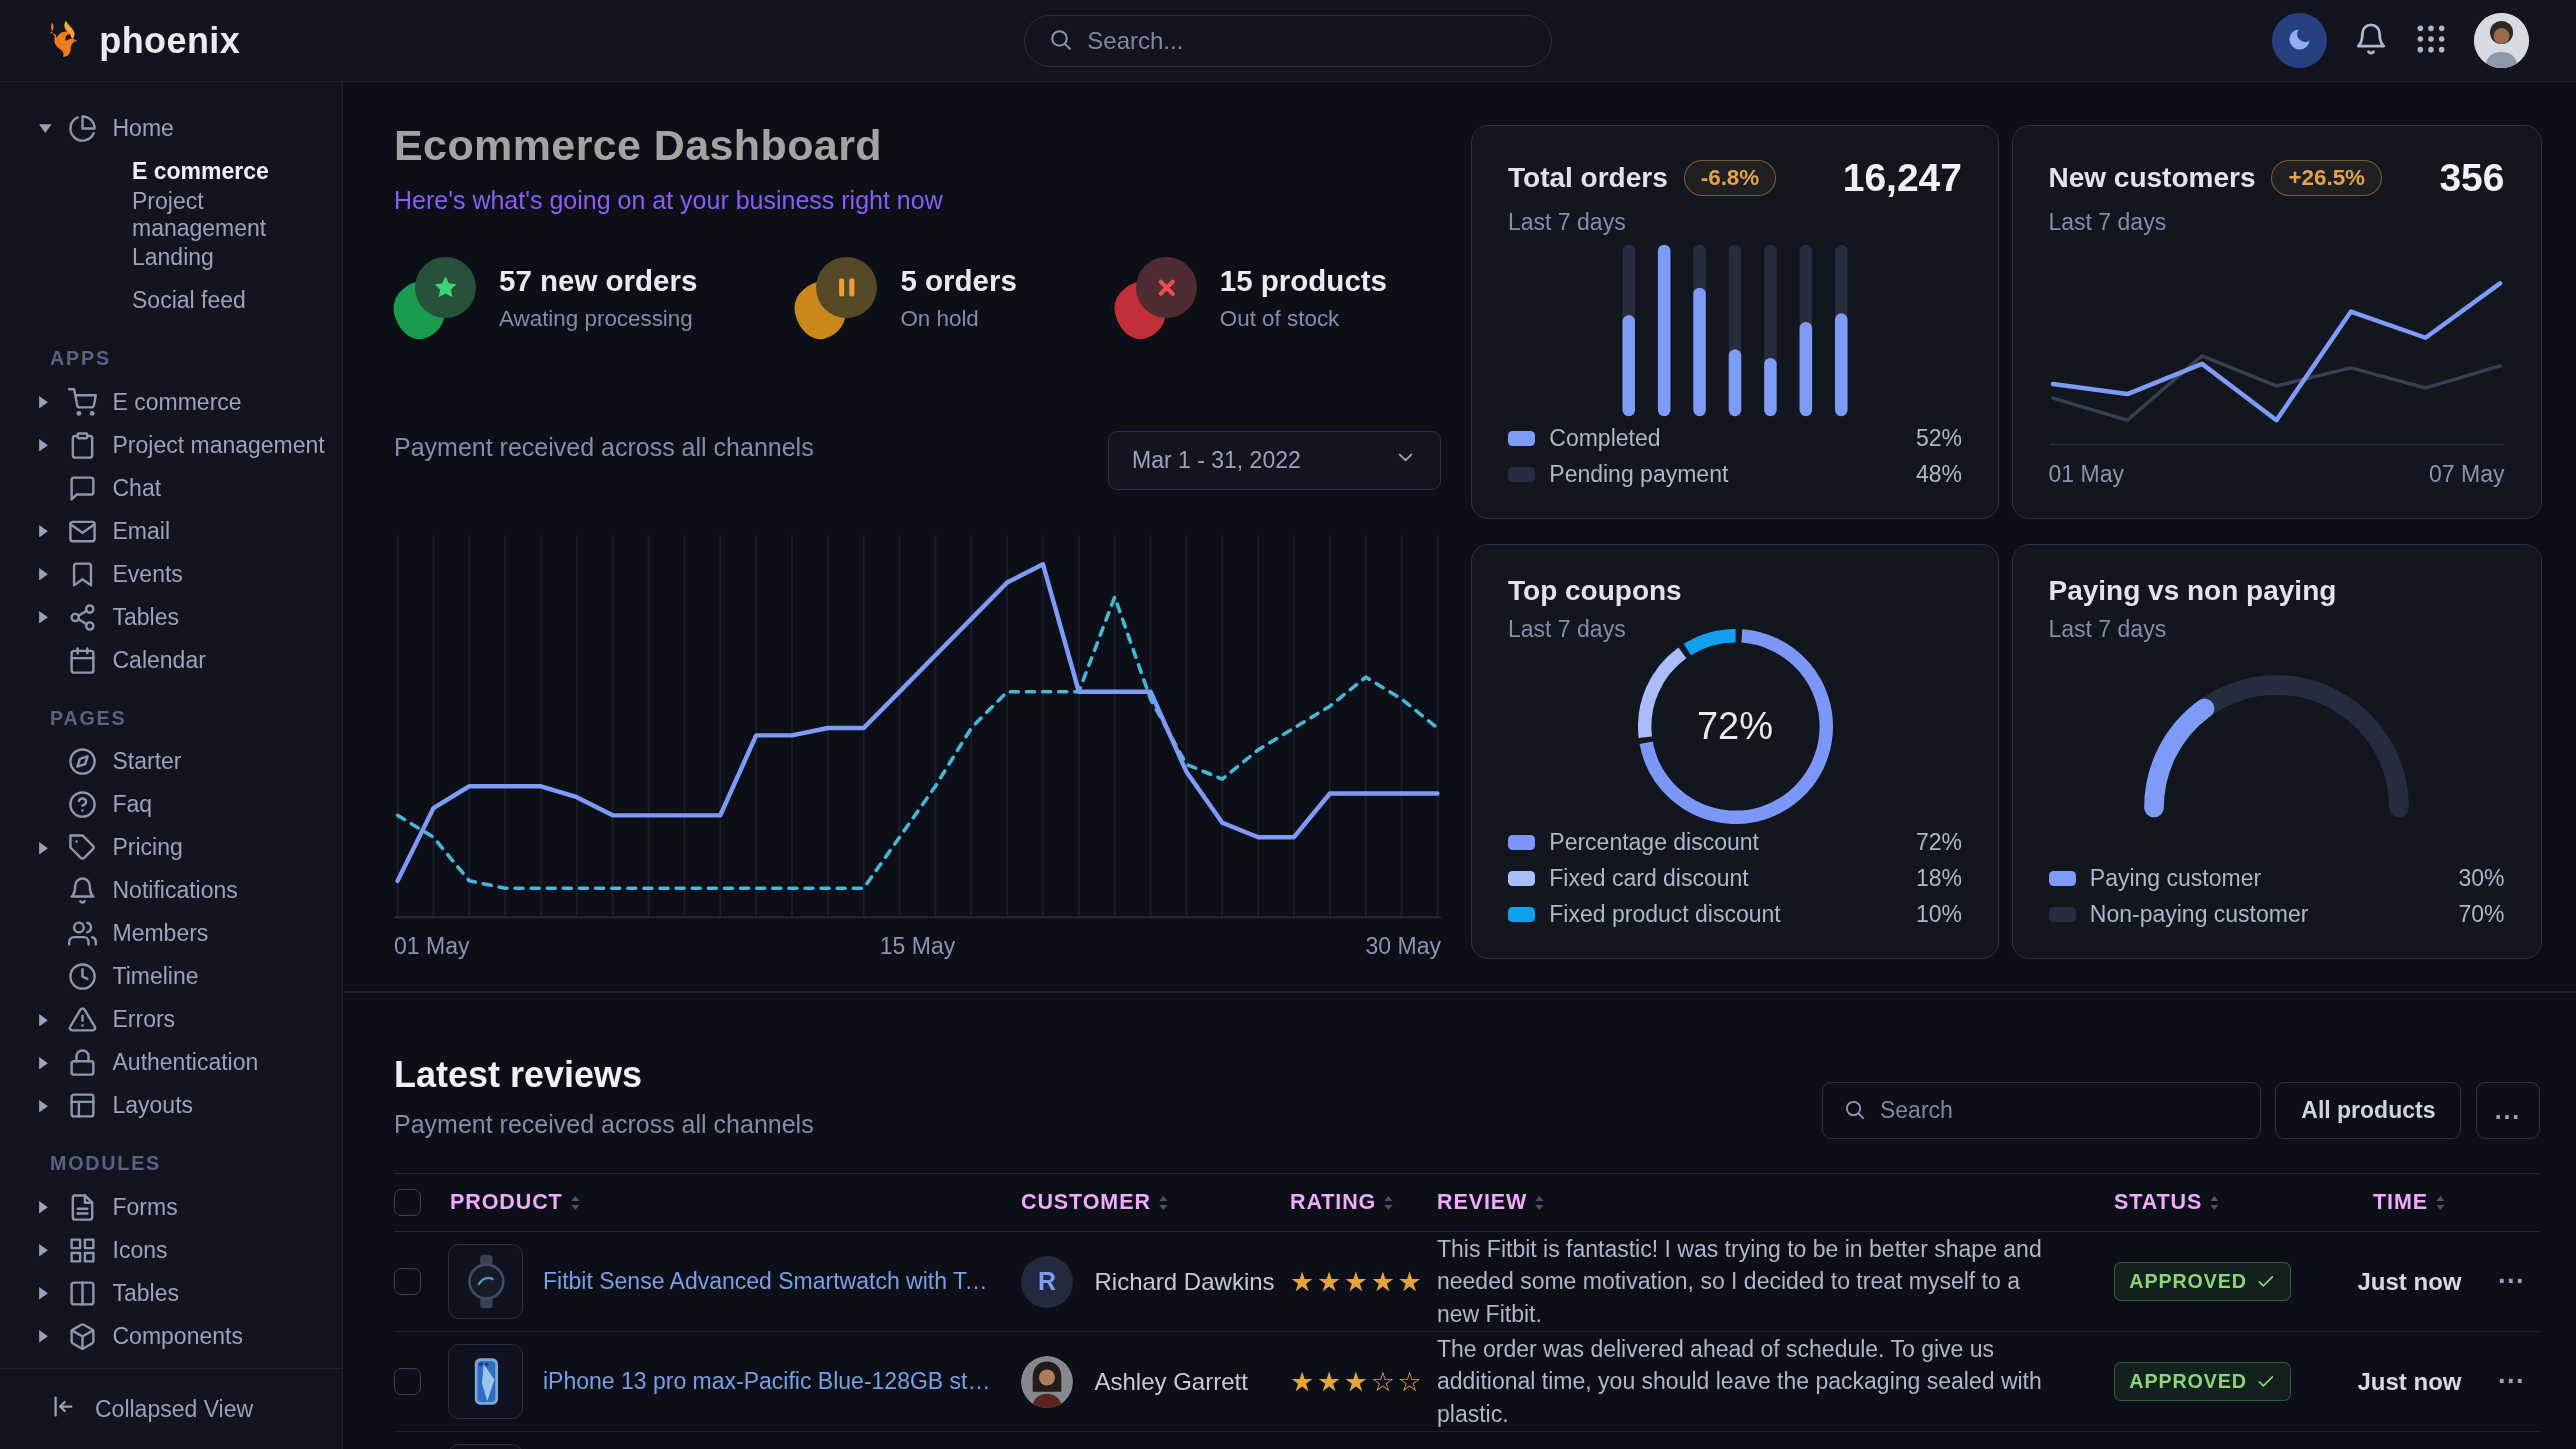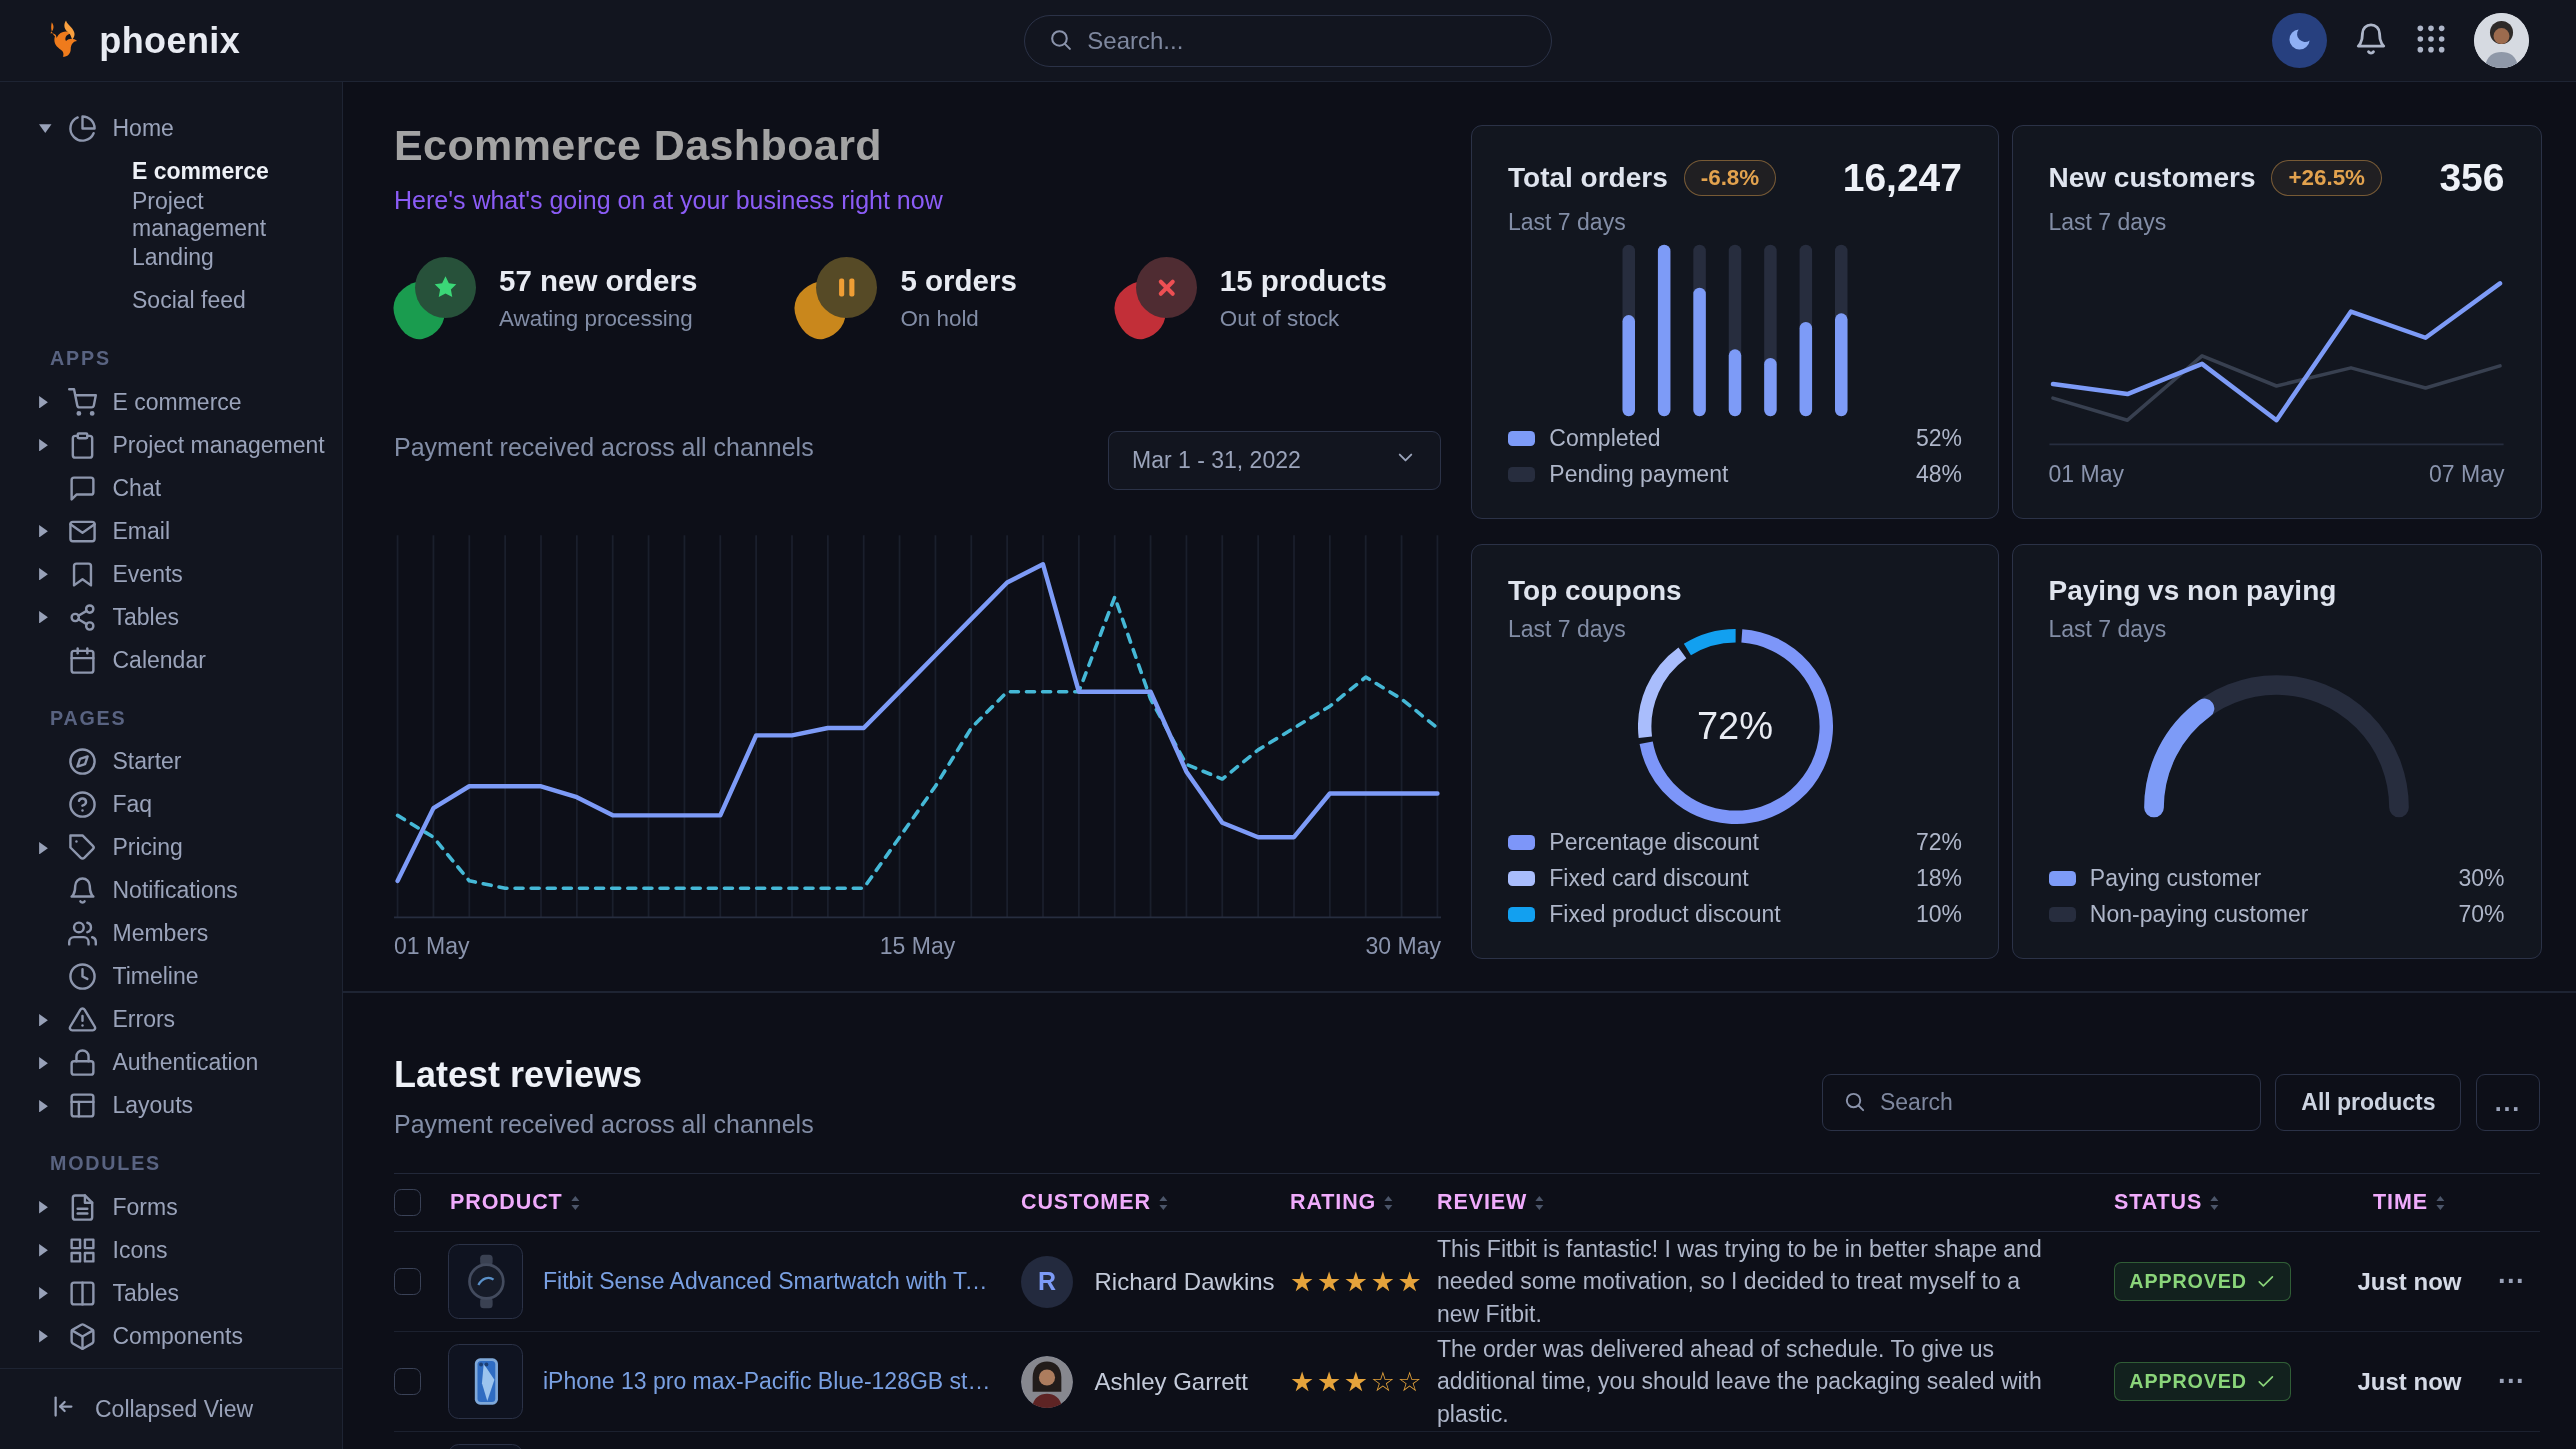--- a/index.html
+++ b/index.html
@@ -92,21 +92,21 @@
   .x-ticks { display:flex; justify-content:space-between; font-size:23px; color:#8a94ad; margin-top:12.5px; }
   
   .h-divider { position:absolute; top:909px; left:0; right:0; height:1.8px; background:#1e2433; }
   
   .cards-grid {
     position:absolute; left:1128px; top:43px; width:1070px;
     display:grid; grid-template-columns:528px 530px; grid-template-rows:394px 415px;
     column-gap:12.5px; row-gap:25px;
   }
   .card {
-    background:#12161f; border:1.8px solid #2b3247; border-radius:11px;
+    background:#12161f; border:1.8px solid #2b3247; border-radius:17px;
     padding:30px 36px; display:flex; flex-direction:column;
   }
   .card-head { display:flex; align-items:center; gap:16px; }
   .card-title { font-size:28px; font-weight:bold; color:#dfe4ee; }
   .badge-soft {
     font-size:22.4px; font-weight:bold; color:#e2a24e;
     border:1.8px solid rgba(226,162,78,0.45); background:rgba(226,162,78,0.07);
     border-radius:19.7px; padding:3.6px 16px;
   }
   .card-value { margin-left:auto; font-size:39px; font-weight:bold; color:#eef1f7; }
@@ -117,21 +117,21 @@
   .legend-row .sw { width:27px; height:14.3px; border-radius:4.5px; flex:0 0 auto; }
   .legend-row .lv { margin-left:auto; color:#aeb6c9; }
   .donut-wrap { position:relative; width:195px; height:195px; }
   .donut-center {
     position:absolute; inset:0; display:flex; align-items:center; justify-content:center;
     font-size:38px; color:#e8ebf2;
   }
   .mini-ticks { display:flex; justify-content:space-between; font-size:23px; color:#8a94ad; margin-top:9px; }
   
   .reviews { position:absolute; left:51px; top:972px; width:2146px; }
-  .reviews-head { display:flex; align-items:center; }
+  .reviews-head { display:flex; align-items:flex-end; }
   .reviews-head h2 { font-size:36px; font-weight:bold; color:#eef1f7; }
   .reviews-head .sub { font-size:25px; color:#828da6; margin-top:14.3px; }
   .reviews-controls { margin-left:auto; display:flex; gap:14.3px; align-items:center; margin-top:12.5px; }
   .rev-search {
     width:439px; height:57px; border:1.8px solid #2b3247; border-radius:9px;
     display:flex; align-items:center; gap:14.3px; padding:0 19.7px;
   }
   .rev-search input { background:transparent; border:none; outline:none; color:#aeb6c9; font-size:23px; width:100%; font-family:inherit; }
   .rev-search input::placeholder { color:#7e879e; }
   .btn-outline {

